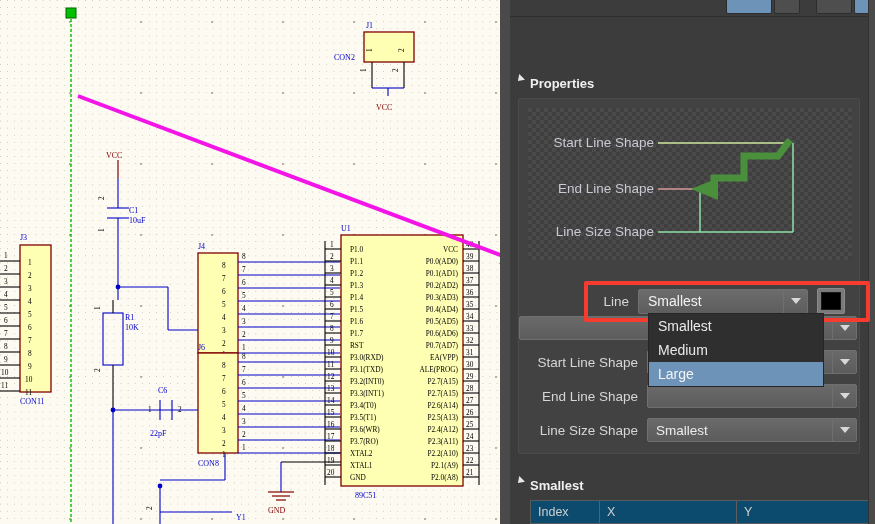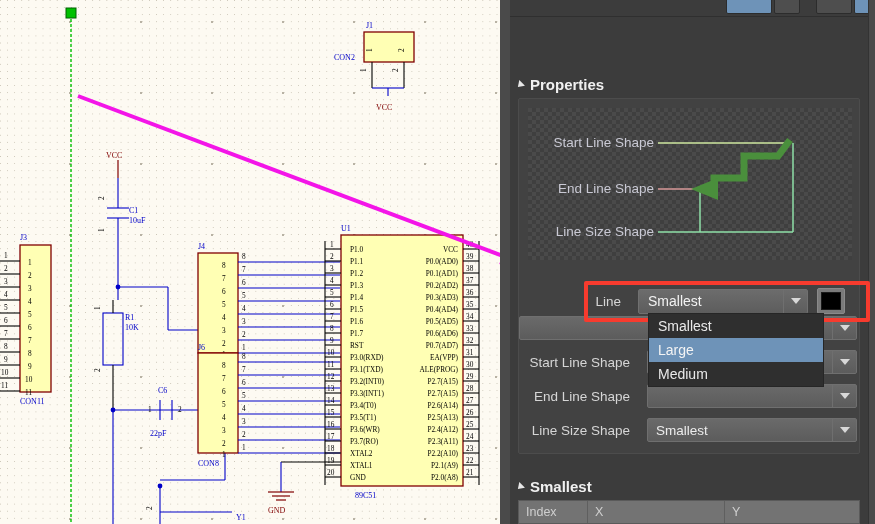--- a/index.html
+++ b/index.html
@@ -63,21 +63,21 @@
     background:#2f2f2f;
   }
   #searchbox {
     position:absolute; left:8px; top:20px; width:342px; height:28px;
     background:#2b2b2b; border:1px solid #262626; border-radius:3px;
     display:flex; align-items:center; padding-left:8px;
   }
   #searchbox .ph { color:#c9c9c9; font-size:13px; margin-left:8px; }
   .sec-head {
     position:absolute; left:6px; color:#f0f0f0;
-    font-size:15px; font-weight:bold; display:flex; align-items:center;
+    font-size:13px; font-weight:bold; display:flex; align-items:flex-start;
   }
   .tri {
     width:0;height:0;
     border-left:4px solid transparent; border-right:4px solid transparent;
     border-top:6px solid #e8e8e8;
     margin-right:6px; transform:rotate(45deg);
   }
   #propGroup {
     position:absolute; left:8px; top:98px; width:342px; height:356px;
     background:#424242; border:1px solid #4c4c4c; border-radius:2px;
@@ -95,21 +95,21 @@
   .prev-lbl {
     position:absolute; color:#c9c9d4; font-size:13.5px; text-align:right;
     white-space:nowrap;
   }
   
   .frow {
     position:absolute; left:0; width:342px; height:30px;
     display:flex; align-items:center;
   }
   .flabel {
-    width:128px; text-align:right; padding-right:17px;
+    width:128px; text-align:right; padding-right:9px;
     color:#d6d6d6; font-size:13.5px; white-space:nowrap;
   }
   .fsel {
     flex:1; height:24px; margin-right:4px;
     background:linear-gradient(#6a6a6a,#5c5c5c);
     border:1px solid #6f6f6f; border-radius:2px;
     display:flex; align-items:center; position:relative;
   }
   .fsel .val {
     color:#ececec; font-size:13.5px; padding-left:8px;
@@ -154,22 +154,22 @@
     position:absolute; left:138px; top:313px; width:176px;
     background:#2f2f2f; border:1px solid #262626; z-index:12;
   }
   #ddList .opt {
     height:24px; display:flex; align-items:center;
     padding-left:9px; color:#e9e9e9; font-size:14px;
   }
   #ddList .opt.sel { background:#6e93b8; color:#f4f4f4; }
   
   #vertTable {
-    position:absolute; left:8px; top:500px; width:342px; height:24px;
-    background:#737373; border:1px solid #5a5a5a;
+    position:absolute; left:20px; top:500px; width:342px; height:24px;
+    background:#0c4a6e; border:1px solid #5a5a5a;
     display:flex; align-items:center;
   }
   .vcol { color:#cfcfcf; font-size:12.5px; padding-left:7px; height:100%;
           display:flex; align-items:center; }
   .vsep { width:1px; height:100%; background:#5f5f5f; }
   #panelEdgeR {
     position:absolute; left:868px; top:0; width:7px; height:524px;
     background:#4a4a4a; border-left:1px solid #333;
   }
 </style>
@@ -608,22 +608,22 @@
         <span class="dn"></span>
       </span>
     </span>
     <span id="swatchWrap">
       <span id="swatch"></span>
     </span>
   </div>
 
   <div id="ddList">
     <div class="opt">Smallest</div>
+    <div class="opt">Medium</div>
     <div class="opt sel">Large</div>
-    <div class="opt">Medium</div>
   </div>
 
   <div class="sec-head" style="top:478px;">
     <span class="tri"></span>
     <span>Smallest</span>
   </div>
 
   <div id="vertTable">
     <span class="vcol" style="width:68px;">Index</span>
     <span class="vsep"></span>

